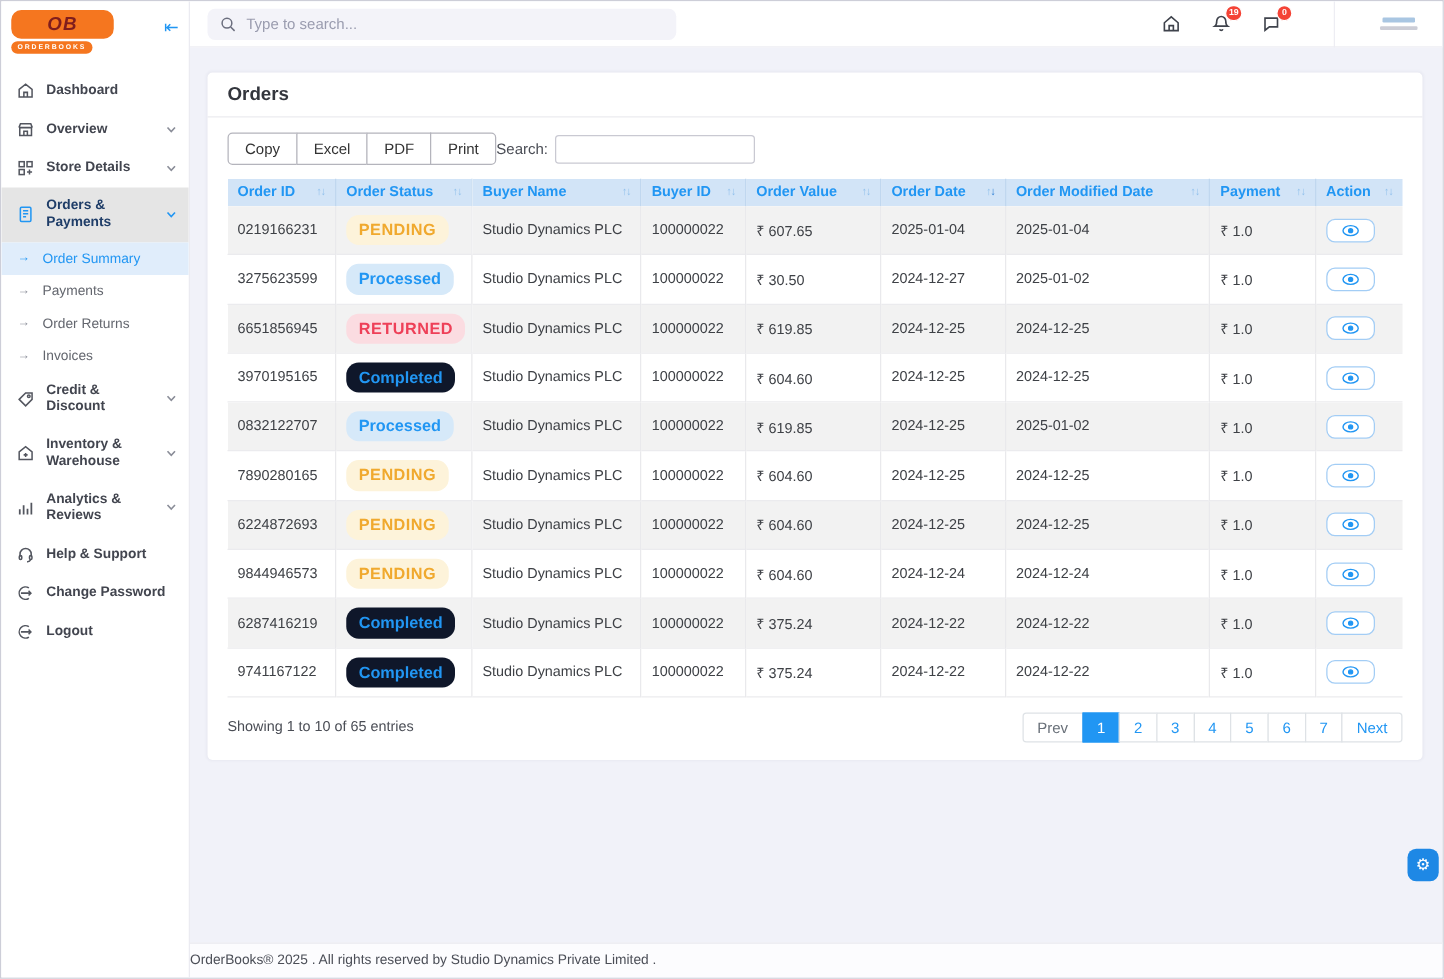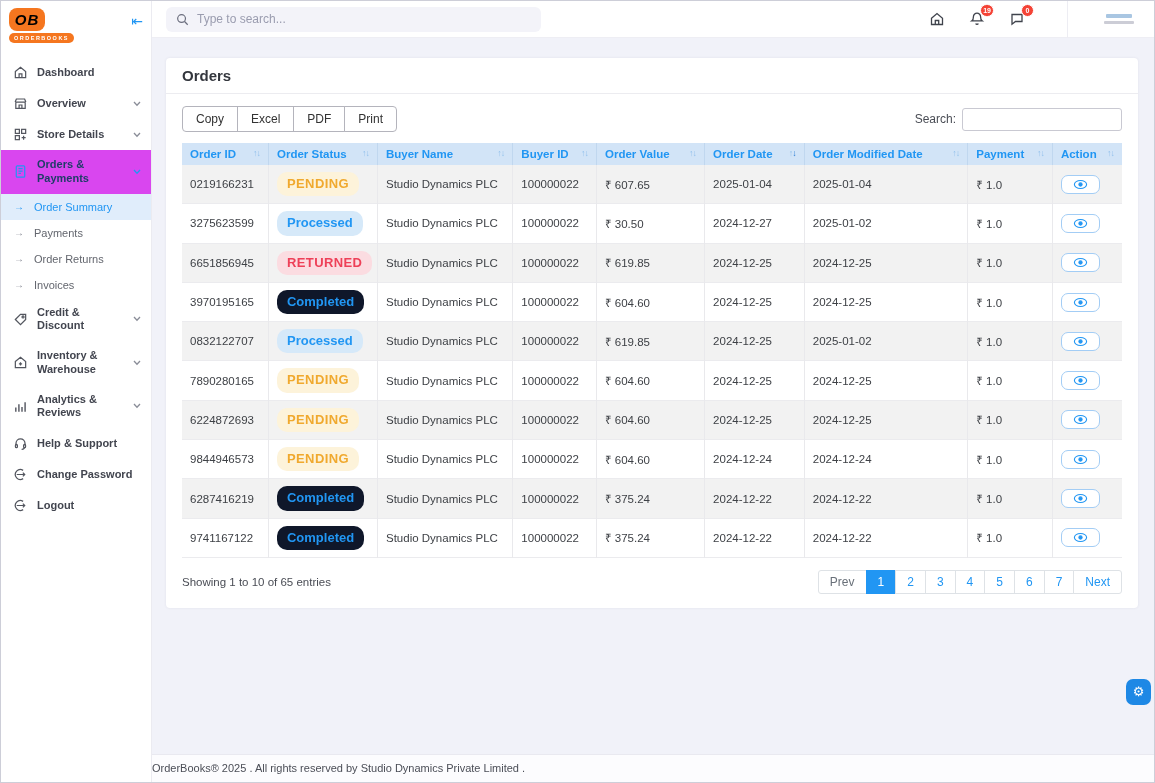--- a/index.html
+++ b/index.html
@@ -8,28 +8,28 @@
     font-family: "Liberation Sans", sans-serif;
     display:flex;
     background:#fff;
     border:1px solid #cdced8;
     overflow:hidden;
     position:relative;
   }
   
   .sidebar { width:151px; flex-shrink:0; background:#fff; border-right:1px solid #ebebf1; overflow:hidden; }
   .brand-row { display:flex; justify-content:space-between; align-items:flex-start; padding:7px 8px 4px 8px; }
-  .logo-box { background:#f5761f; border-radius:8px; width:36px; height:23px; color:#000000; font-weight:bold; font-style:italic; text-align:center; font-size:15px; line-height:23px; letter-spacing:1px; }
+  .logo-box { background:#f5761f; border-radius:8px; width:82px; height:23px; color:#7f1d1d; font-weight:bold; font-style:italic; text-align:center; font-size:15px; line-height:23px; letter-spacing:1px; }
   .logo-pill { background:#f5761f; border-radius:6px; font-size:5.5px; color:#fff; padding:2px 5px; margin-top:2px; letter-spacing:1.5px; text-align:center; width:fit-content; font-weight:bold; }
   .collapse-btn { color:#2196f3; font-size:14px; margin-top:6px; cursor:pointer; line-height:1; background:none; border:none; }
   .nav { margin-top:10px; }
   .nav-item { display:flex; align-items:center; gap:9px; padding:8px 10px 8px 12px; font-size:11px; font-weight:700; color:#42454f; cursor:pointer; line-height:1.25; }
   .nav-item .nicon { width:15px; height:15px; flex-shrink:0; color:#53565f; display:flex; align-items:center; justify-content:center; }
   .nav-item .chev { margin-left:auto; color:#8a8d98; flex-shrink:0; display:flex; }
-  .nav-item.parent-active { background:#d946ef; color:#1f3d68; }
+  .nav-item.parent-active { background:#e5e5e5; color:#1f3d68; }
   .nav-item.parent-active .nicon, .nav-item.parent-active .chev { color:#2196f3; }
   .nav-sub { display:flex; align-items:center; gap:10px; padding:7px 10px 7px 13px; font-size:11px; color:#63666e; cursor:pointer; }
   .nav-sub .sarrow { color:#8a8d98; font-size:10px; line-height:1; }
   .nav-sub.sub-active { background:#e0edfb; color:#2196f3; }
   .nav-sub.sub-active .sarrow { color:#2196f3; }
   .nav-label { flex:1; min-width:0; }
   
   .main { flex:1; display:flex; flex-direction:column; background:#f1f2f9; min-width:0; }
   .topbar { height:37px; background:#fff; display:flex; align-items:center; padding:0 12px 0 14px; border-bottom:1px solid #eeeef4; flex-shrink:0; }
   .search-box { width:375px; background:#f3f3f9; border-radius:6px; height:25px; display:flex; align-items:center; padding:0 10px; gap:8px; color:#9a9caf; }
@@ -42,21 +42,21 @@
   .tb-divider { width:1px; height:37px; background:#ededf3; margin:0 4px 0 18px; }
   .avatar { width:46px; height:28px; display:flex; flex-direction:column; align-items:center; justify-content:center; gap:3px; cursor:pointer; }
   .avatar .l1 { width:26px; height:4px; background:#a9c6e2; border-radius:1px; }
   .avatar .l2 { width:30px; height:3px; background:#cccdd6; border-radius:1px; }
   
   .content { padding:20px 16px 0 14px; }
   .card { background:#fff; border-radius:4px; box-shadow:0 0 3px rgba(40,40,80,0.08); }
   .card-header { padding:9px 16px; border-bottom:1px solid #ececf0; }
   .card-title { font-size:15px; font-weight:700; color:#33363d; }
   .card-body { padding:12px 16px 14px 16px; }
-  .toolbar { display:flex; justify-content:space-between; align-items:center; margin-bottom:11px; }
+  .toolbar { display:flex; align-items:center; margin-bottom:11px; }
   .btn-group { display:inline-flex; }
   .exp-btn { padding:5px 13px; font-size:12px; color:#333; background:#fff; border:1px solid #b4b4bc; margin-left:-1px; cursor:pointer; font-family:"Liberation Sans",sans-serif; }
   .exp-btn:first-child { border-radius:4px 0 0 4px; margin-left:0; }
   .exp-btn:last-child { border-radius:0 4px 4px 0; }
   .tbl-search { display:flex; align-items:center; gap:6px; font-size:12px; color:#4a4d55; }
   .tbl-search input { width:160px; height:23px; border:1px solid #c9c9d2; border-radius:3px; padding:0 6px; font-size:12px; outline:none; font-family:"Liberation Sans",sans-serif; }
   
   table.orders { width:100%; border-collapse:collapse; table-layout:fixed; font-size:11.5px; color:#3e4146; }
   table.orders col.c1{width:9.2%} table.orders col.c2{width:11.6%} table.orders col.c3{width:14.4%}
   table.orders col.c4{width:8.9%} table.orders col.c5{width:11.5%} table.orders col.c6{width:10.6%}

